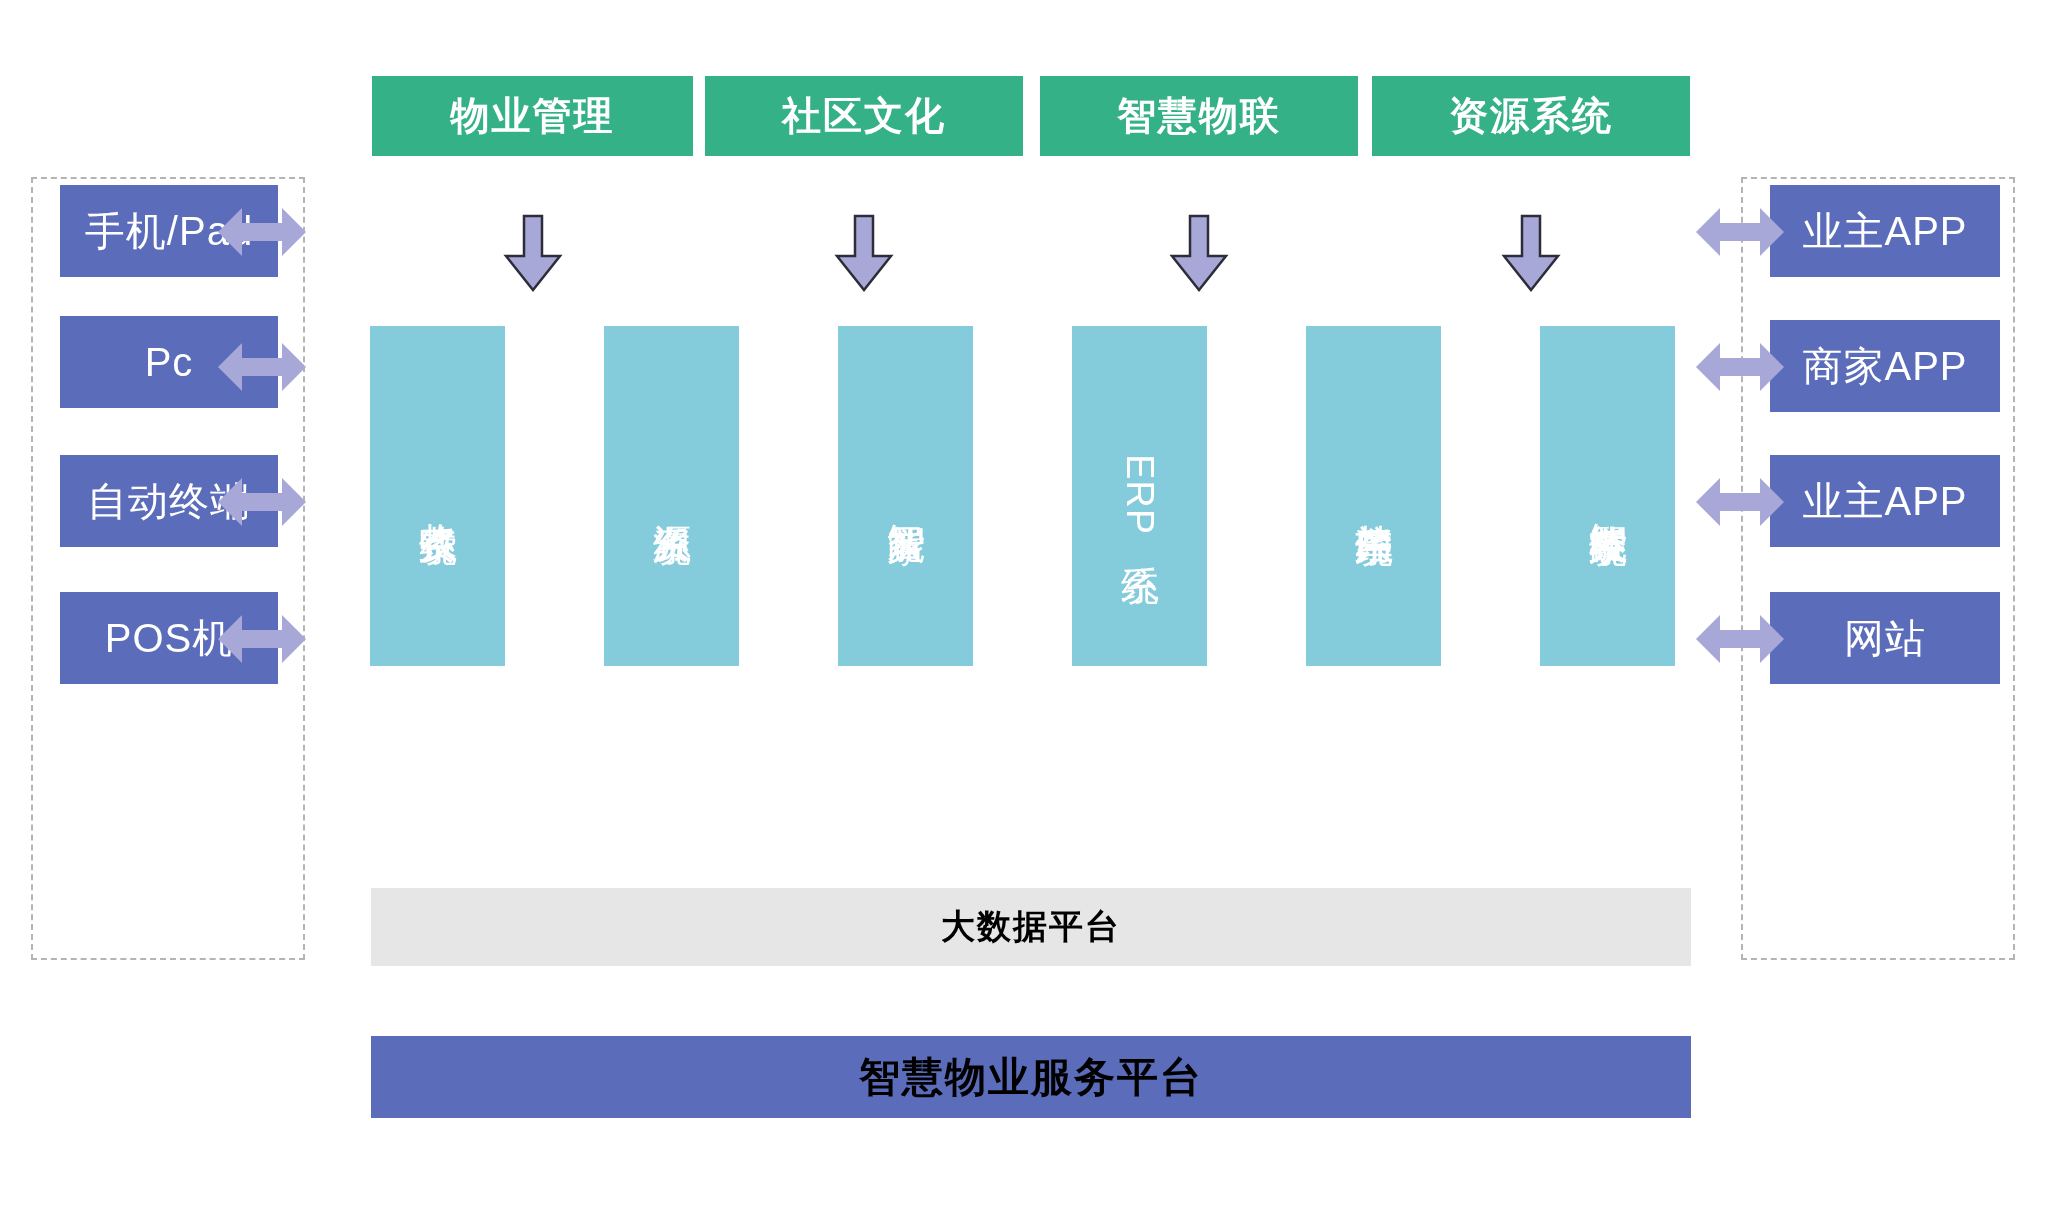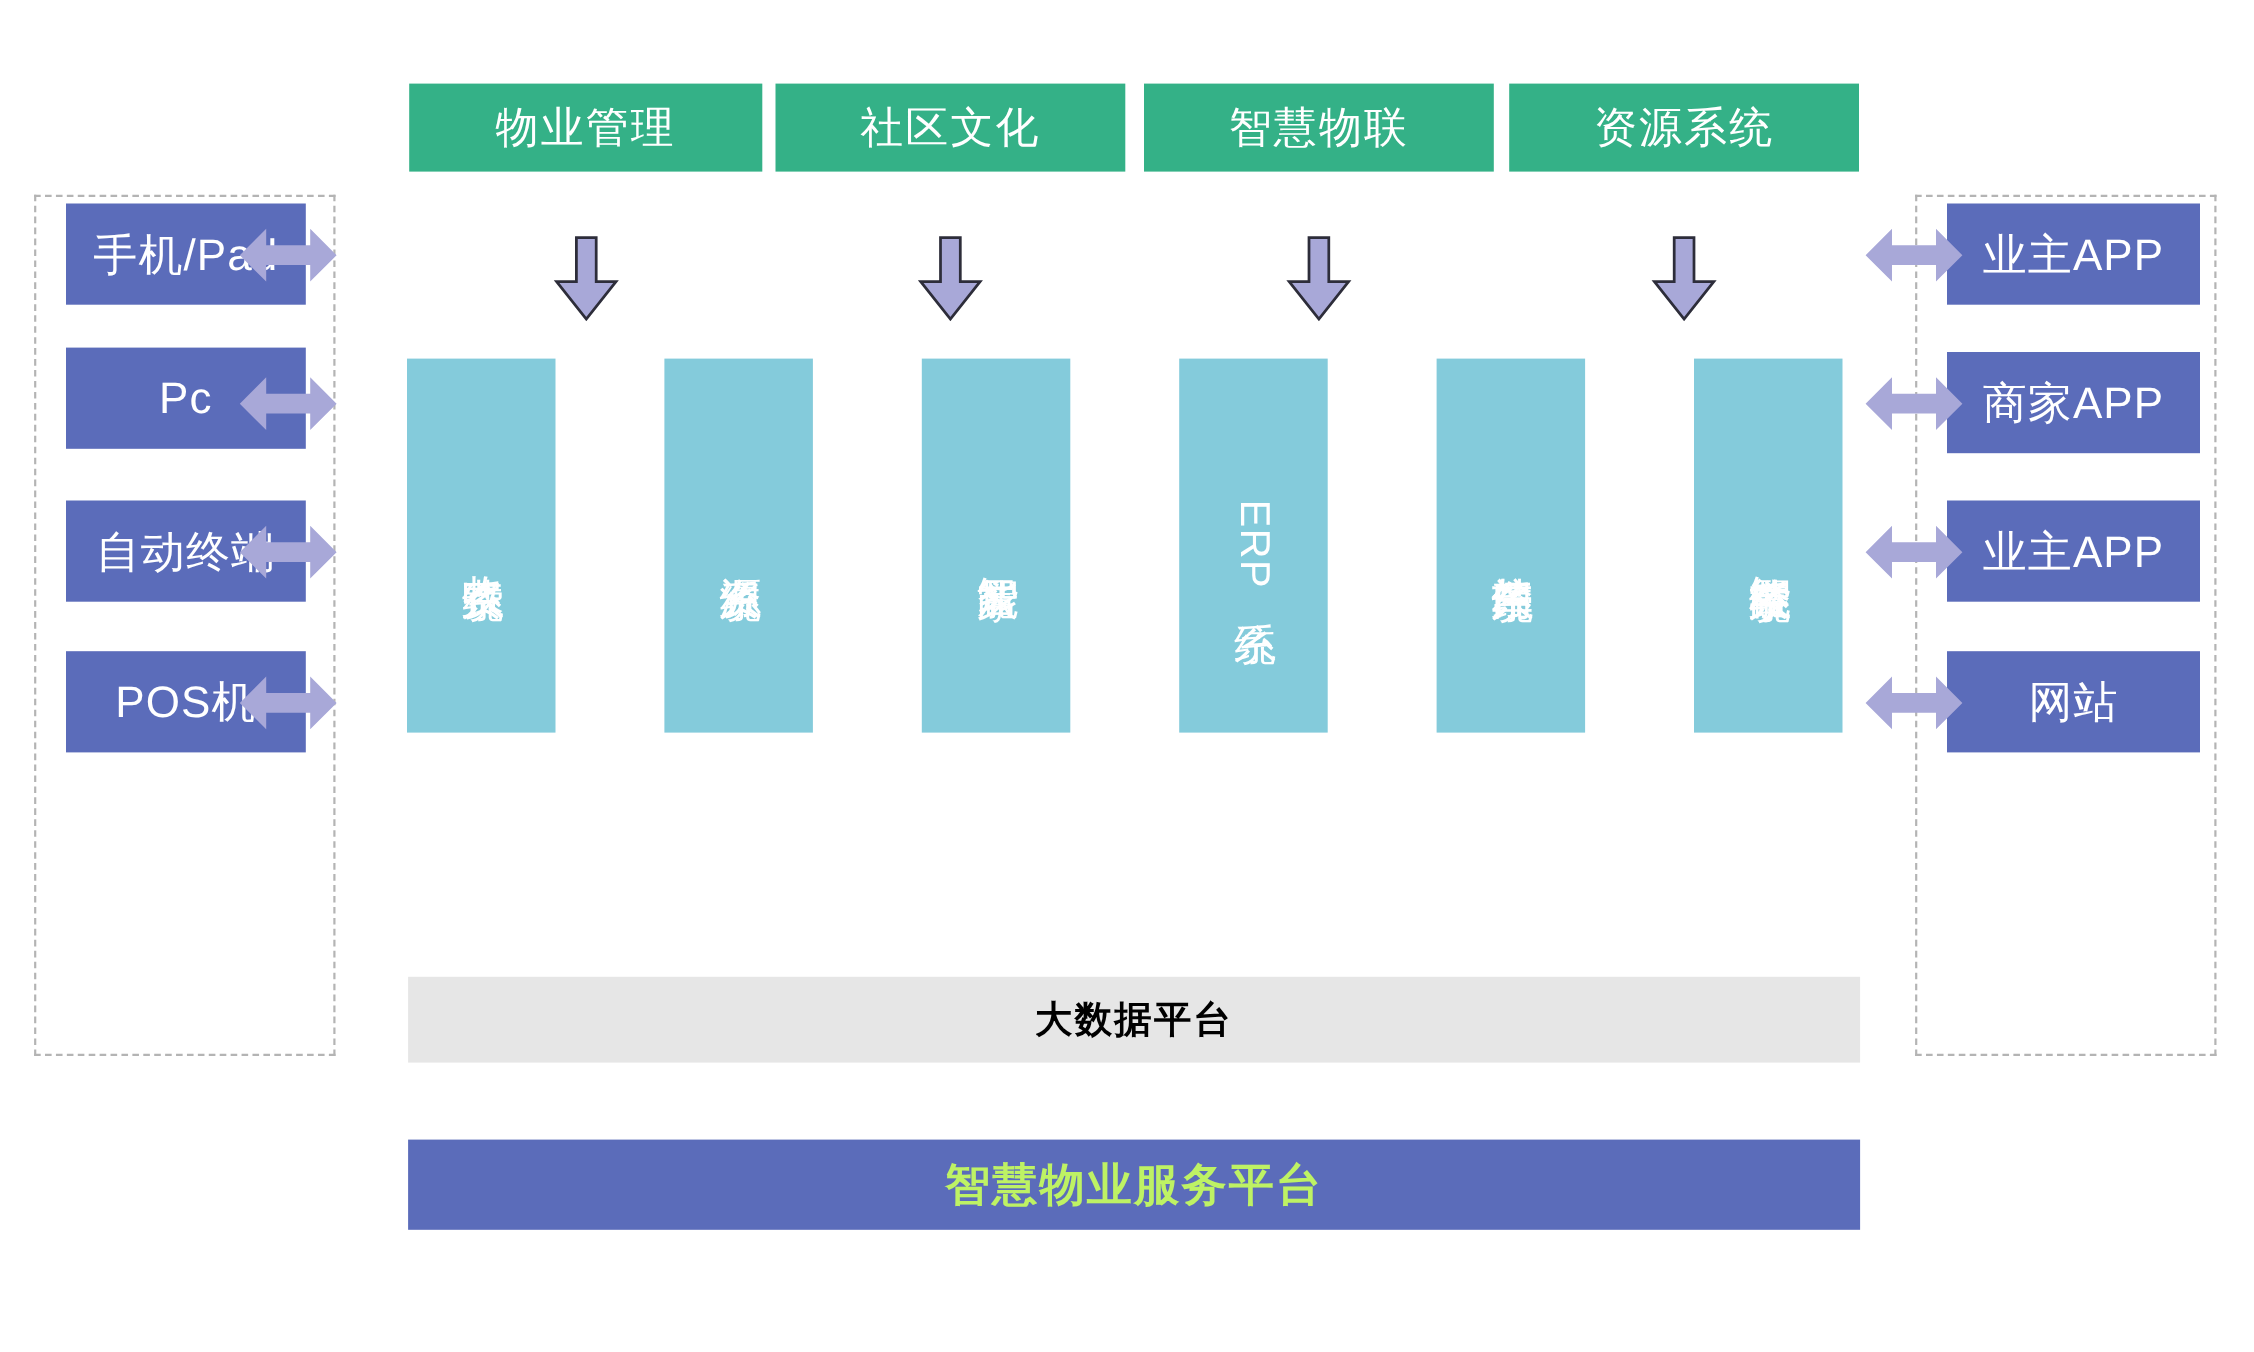--- a/index.html
+++ b/index.html
@@ -14,21 +14,21 @@
   .dashed-frame{
     position:absolute;border:2px dashed #b4b4b4;background:transparent;
   }
   #frame-left{left:31px;top:177px;width:270px;height:779px;}
   #frame-right{left:1741px;top:177px;width:270px;height:779px;}
 
   
   .top-box{
     position:absolute;height:80px;background:#34b187;
     display:flex;align-items:center;justify-content:center;
-    color:#ffffff;font-size:39px;letter-spacing:2px;font-weight:400;
+    color:#ffffff;font-size:39px;letter-spacing:2px;font-weight:700;
   }
 
   
   .down-arrow{position:absolute;width:60px;height:78px;}
 
   
   .col{
     position:absolute;width:135px;background:#84cbdb;
     display:flex;align-items:center;justify-content:center;
   }
@@ -55,21 +55,21 @@
 
   
   #bigdata-bar{
     position:absolute;left:371px;top:888px;width:1320px;height:78px;
     background:#e6e6e6;display:flex;align-items:center;justify-content:center;
     color:#000000;font-size:34px;font-weight:bold;letter-spacing:2px;
   }
   #platform-bar{
     position:absolute;left:371px;top:1036px;width:1320px;height:82px;
     background:#5b6cba;display:flex;align-items:center;justify-content:center;
-    color:#bef264;font-size:41px;font-weight:bold;letter-spacing:2px;
+    color:#000000;font-size:41px;font-weight:bold;letter-spacing:2px;
   }
 </style>
 </head>
 <body>
 
 <div class="stage">
 
   <div id="frame-left" class="dashed-frame"></div>
   <div id="frame-right" class="dashed-frame"></div>
 

